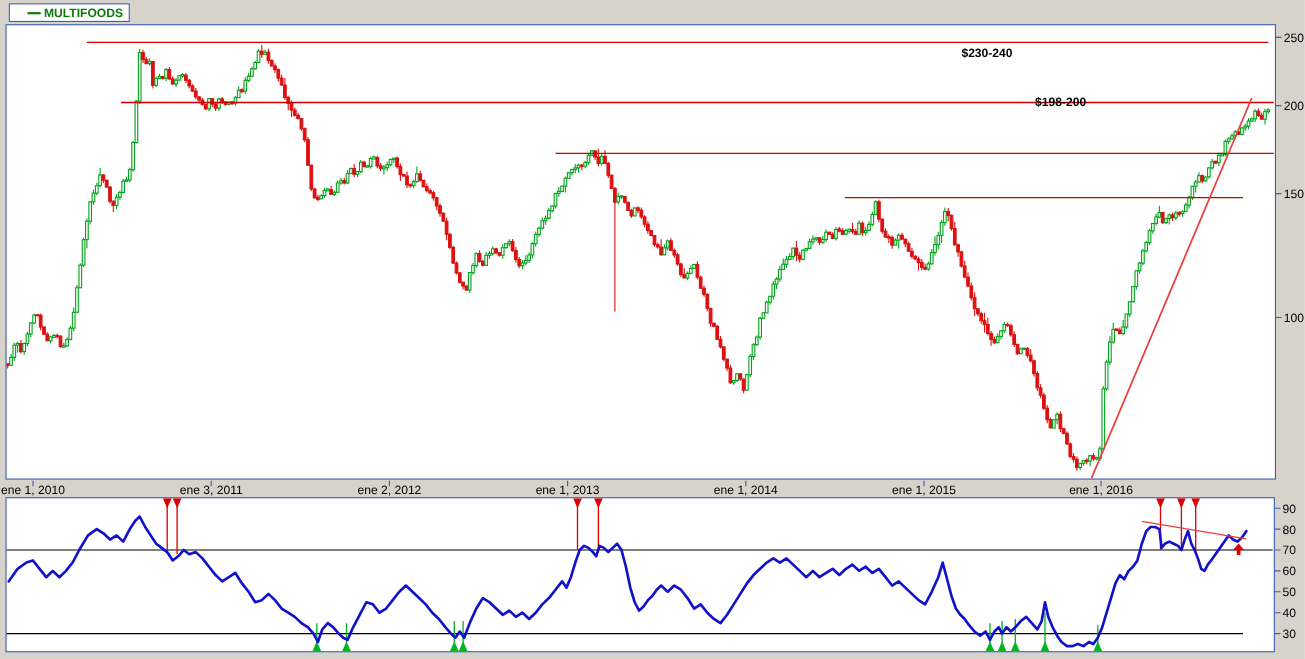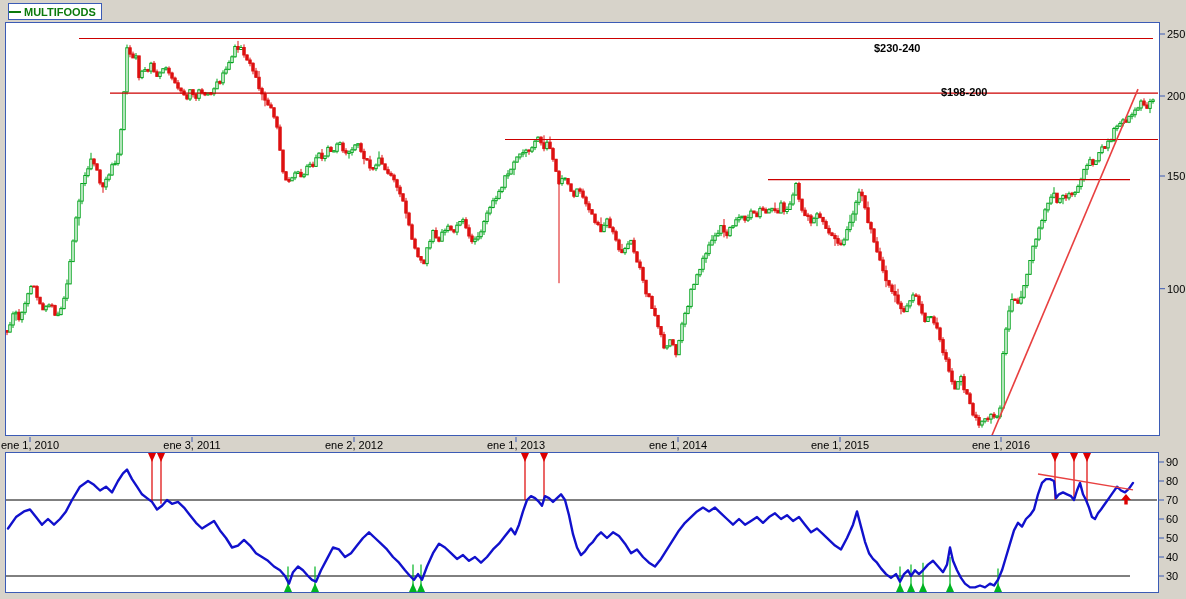--- a/index.html
+++ b/index.html
@@ -1,19 +1,19 @@
 <!DOCTYPE html>
 <html><head>
 <meta charset="utf-8">
 <style>
   html,body{margin:0;padding:0;}
   body{background:#d7d3ca;}
   .screen{position:relative;width:1186px;height:599px;background:#d7d3ca;
           font-family:"Liberation Sans",sans-serif;overflow:hidden;}
-  .legend{position:absolute;left:8px;top:3px;height:15px;padding:0 5px 0 0;
+  .legend{position:absolute;left:8px;top:3px;height:15px;padding:0 5px 0 16px;
           background:#ffffff;border:1px solid #3b5bb5;display:flex;align-items:center;gap:3px;z-index:2;}
   .legend .dash{width:12px;height:2px;background:#0b7a0b;}
   .legend .lname{font-weight:bold;font-size:11px;color:#0b7a0b;}
   svg{position:absolute;left:0;top:0;}
   svg text{font-family:"Liberation Sans",sans-serif;font-size:11px;fill:#000000;}
 </style>
 </head>
 <body>
 
 <div class="screen">

